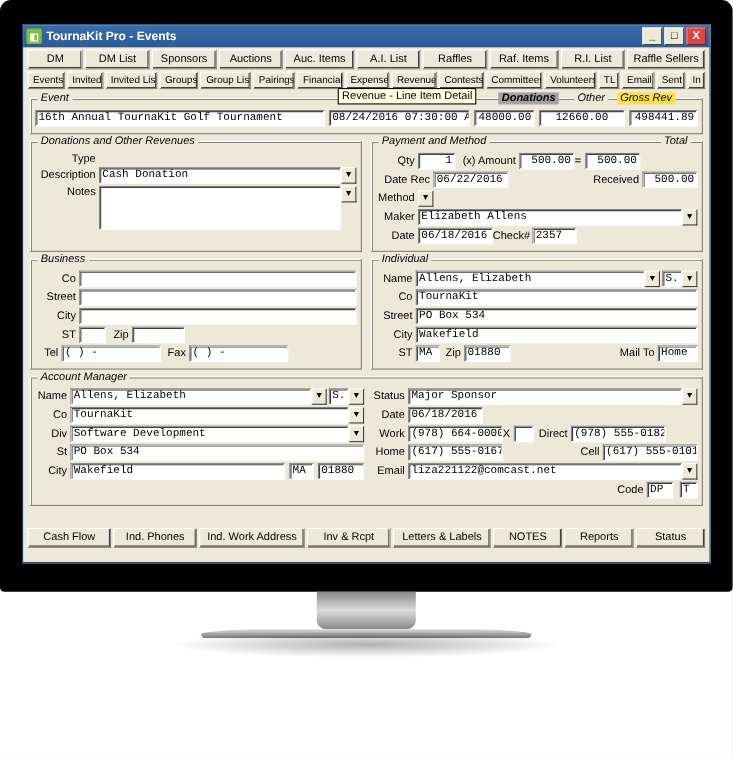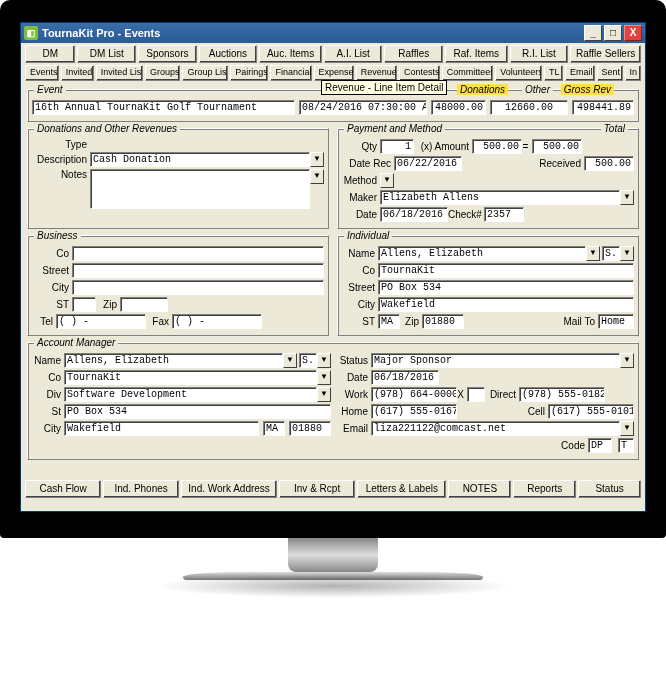--- a/index.html
+++ b/index.html
@@ -189,26 +189,26 @@
           <div class="btn">Financial</div>
           <div class="btn">Expense</div>
           <div class="btn">Revenue</div>
           <div class="btn">Contests</div>
           <div class="btn">Committees</div>
           <div class="btn">Volunteers</div>
           <div class="btn">TL</div>
           <div class="btn">Email</div>
           <div class="btn">Sent</div>
           <div class="btn">In</div>
-          <div class="tooltip" style="top:15px; left:296px;">Revenue - Line Item Detail</div>
+          <div class="tooltip" style="top:15px; left:282px;">Revenue - Line Item Detail</div>
         </div>
 
         <div class="fieldset" style="margin-top:8px">
           <div class="legend">Event</div>
-          <div style="position:absolute; top:-6px; right:130px; background:#fde047; padding:0 3px; font-style:italic;">Donations</div>
+          <div style="position:absolute; top:-6px; right:130px; background:#a3a3a3; padding:0 3px; font-style:italic;font-weight:bold;">Donations</div>
           <div style="position:absolute; top:-6px; right:85px; background:#ece9d8; padding:0 3px; font-style:italic;">Other</div>
           <div style="position:absolute; top:-6px; right:24px; background:#fde047; padding:0 3px; font-style:italic;">Gross Rev</div>
           <div class="frow">
             <div class="inp" style="flex:2.4">16th Annual TournaKit Golf Tournament</div>
             <div style="width:4px"></div>
             <div class="inp" style="width:128px">08/24/2016 07:30:00 AM</div>
             <div style="width:4px"></div>
             <div class="inp" style="width:55px;text-align:right">48000.00</div>
             <div style="width:4px"></div>
             <div class="inp" style="width:78px;text-align:center">12660.00</div>

